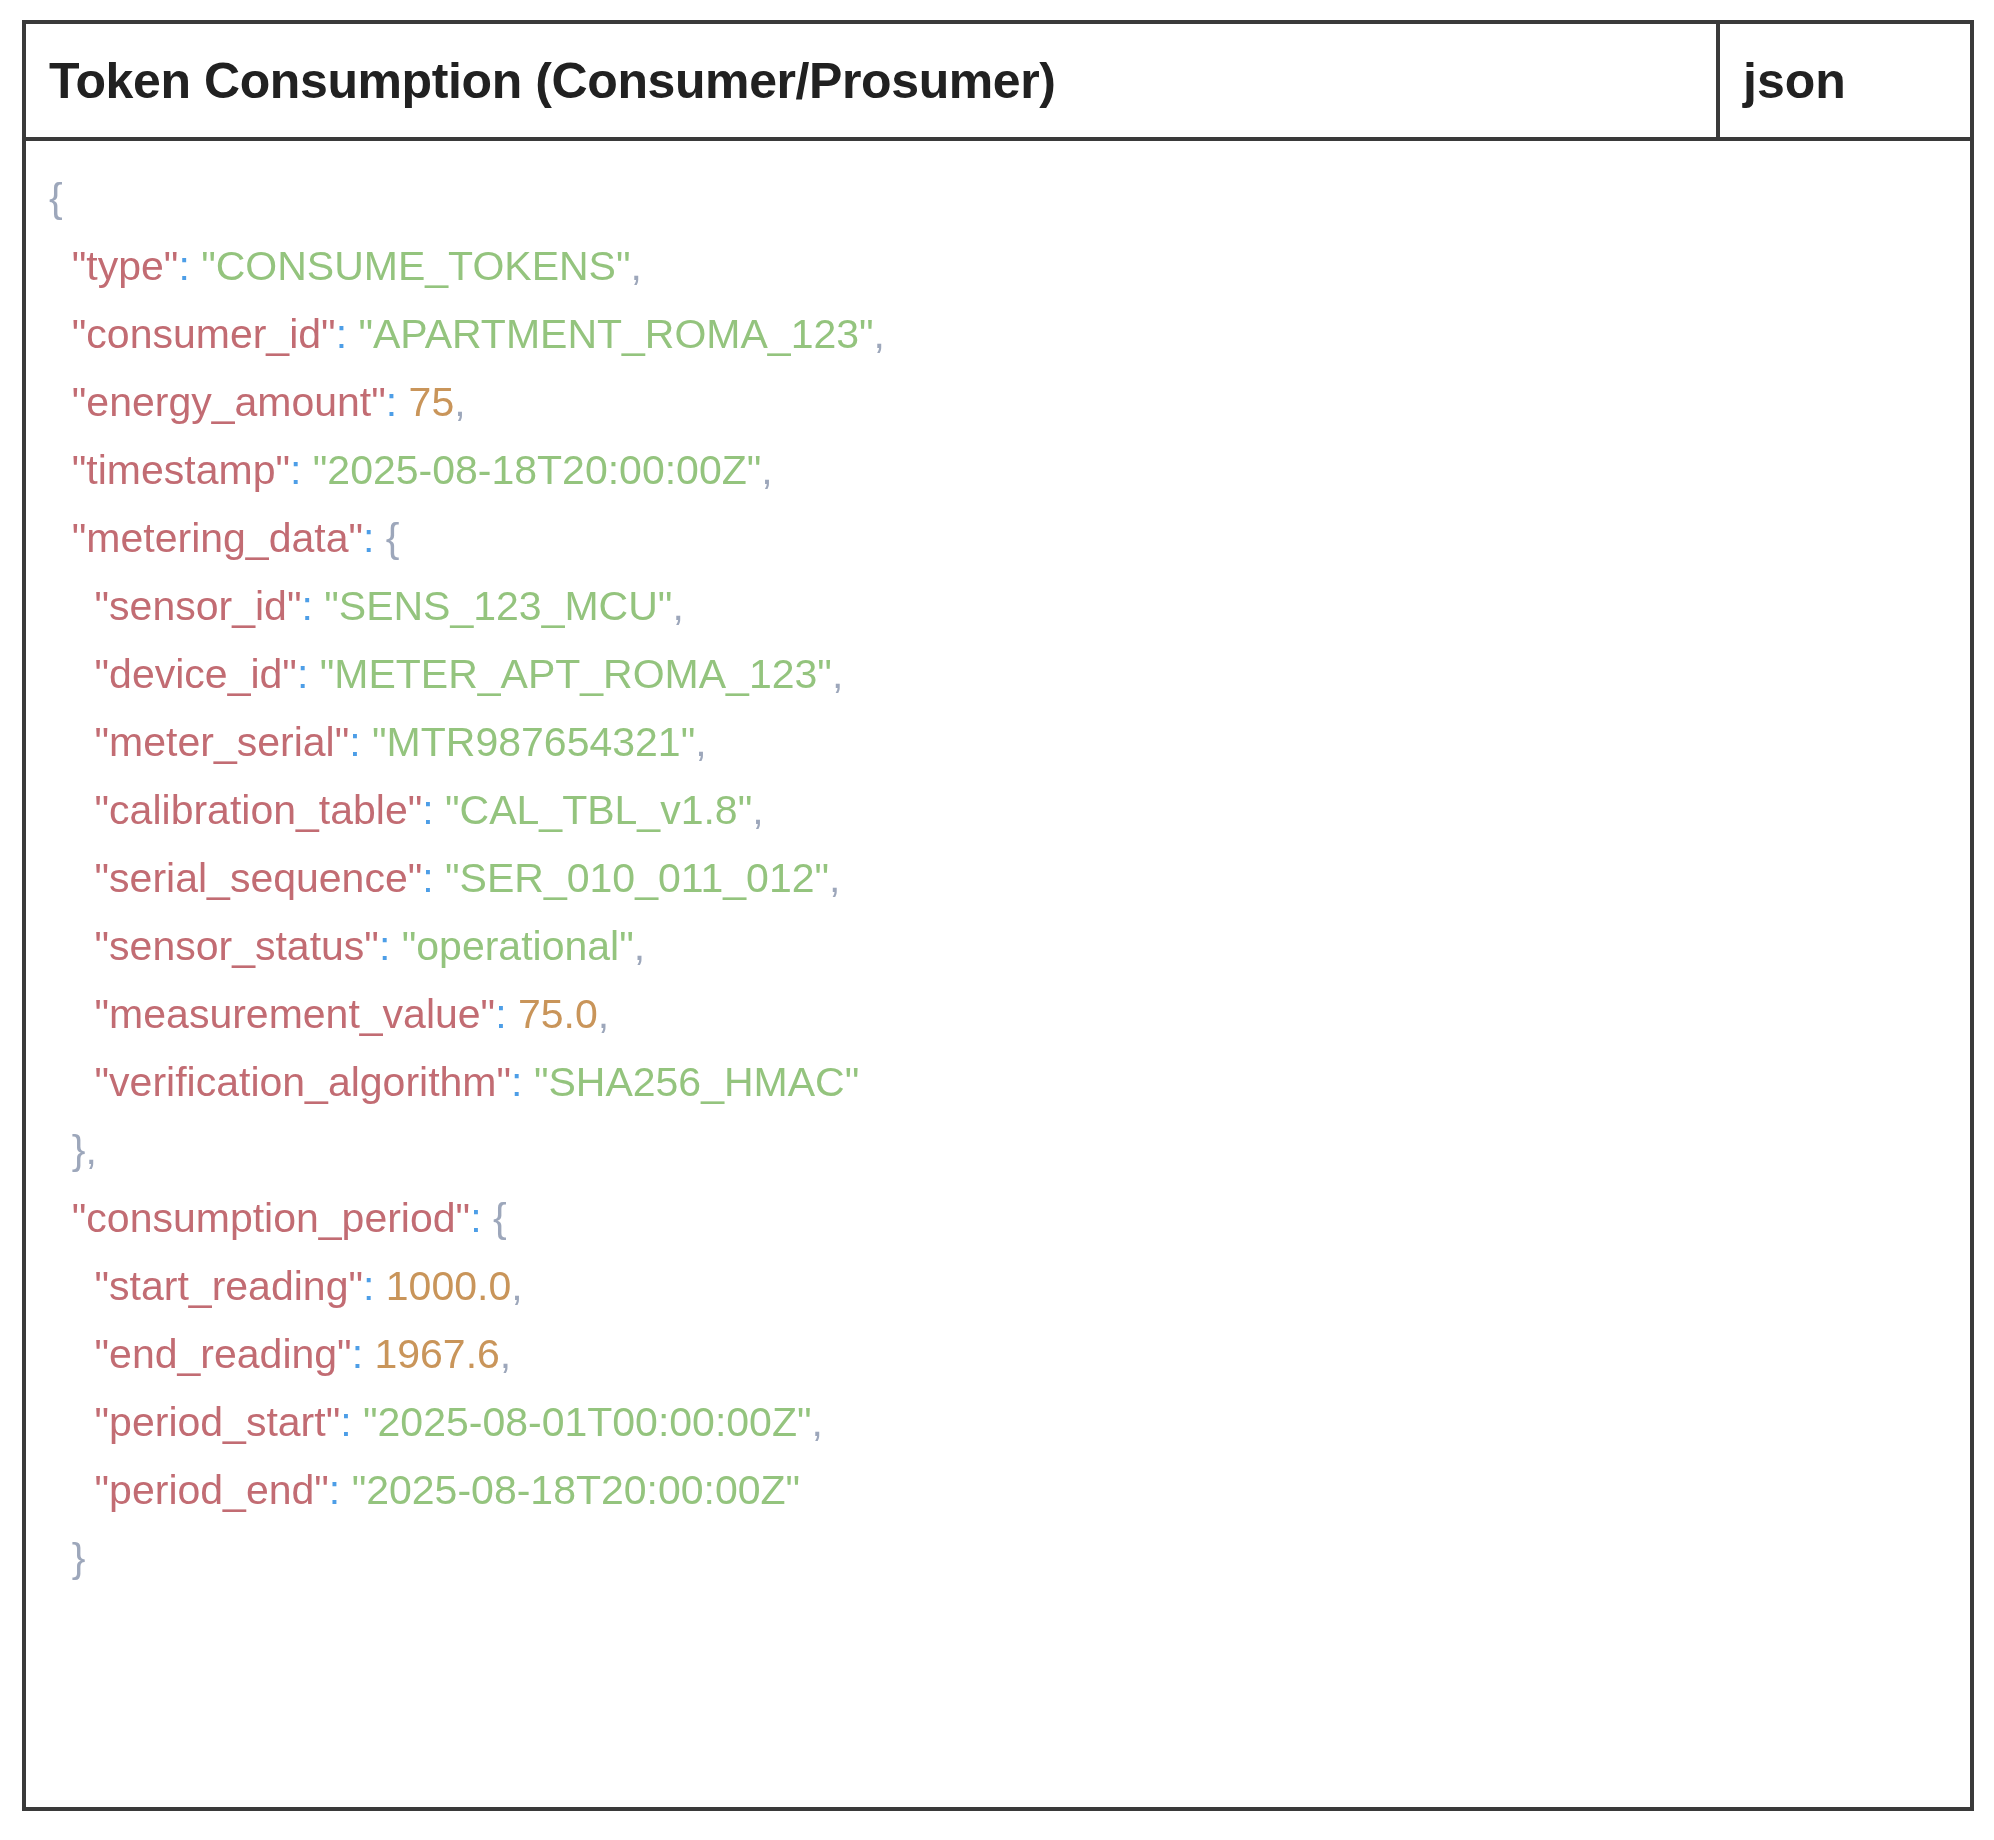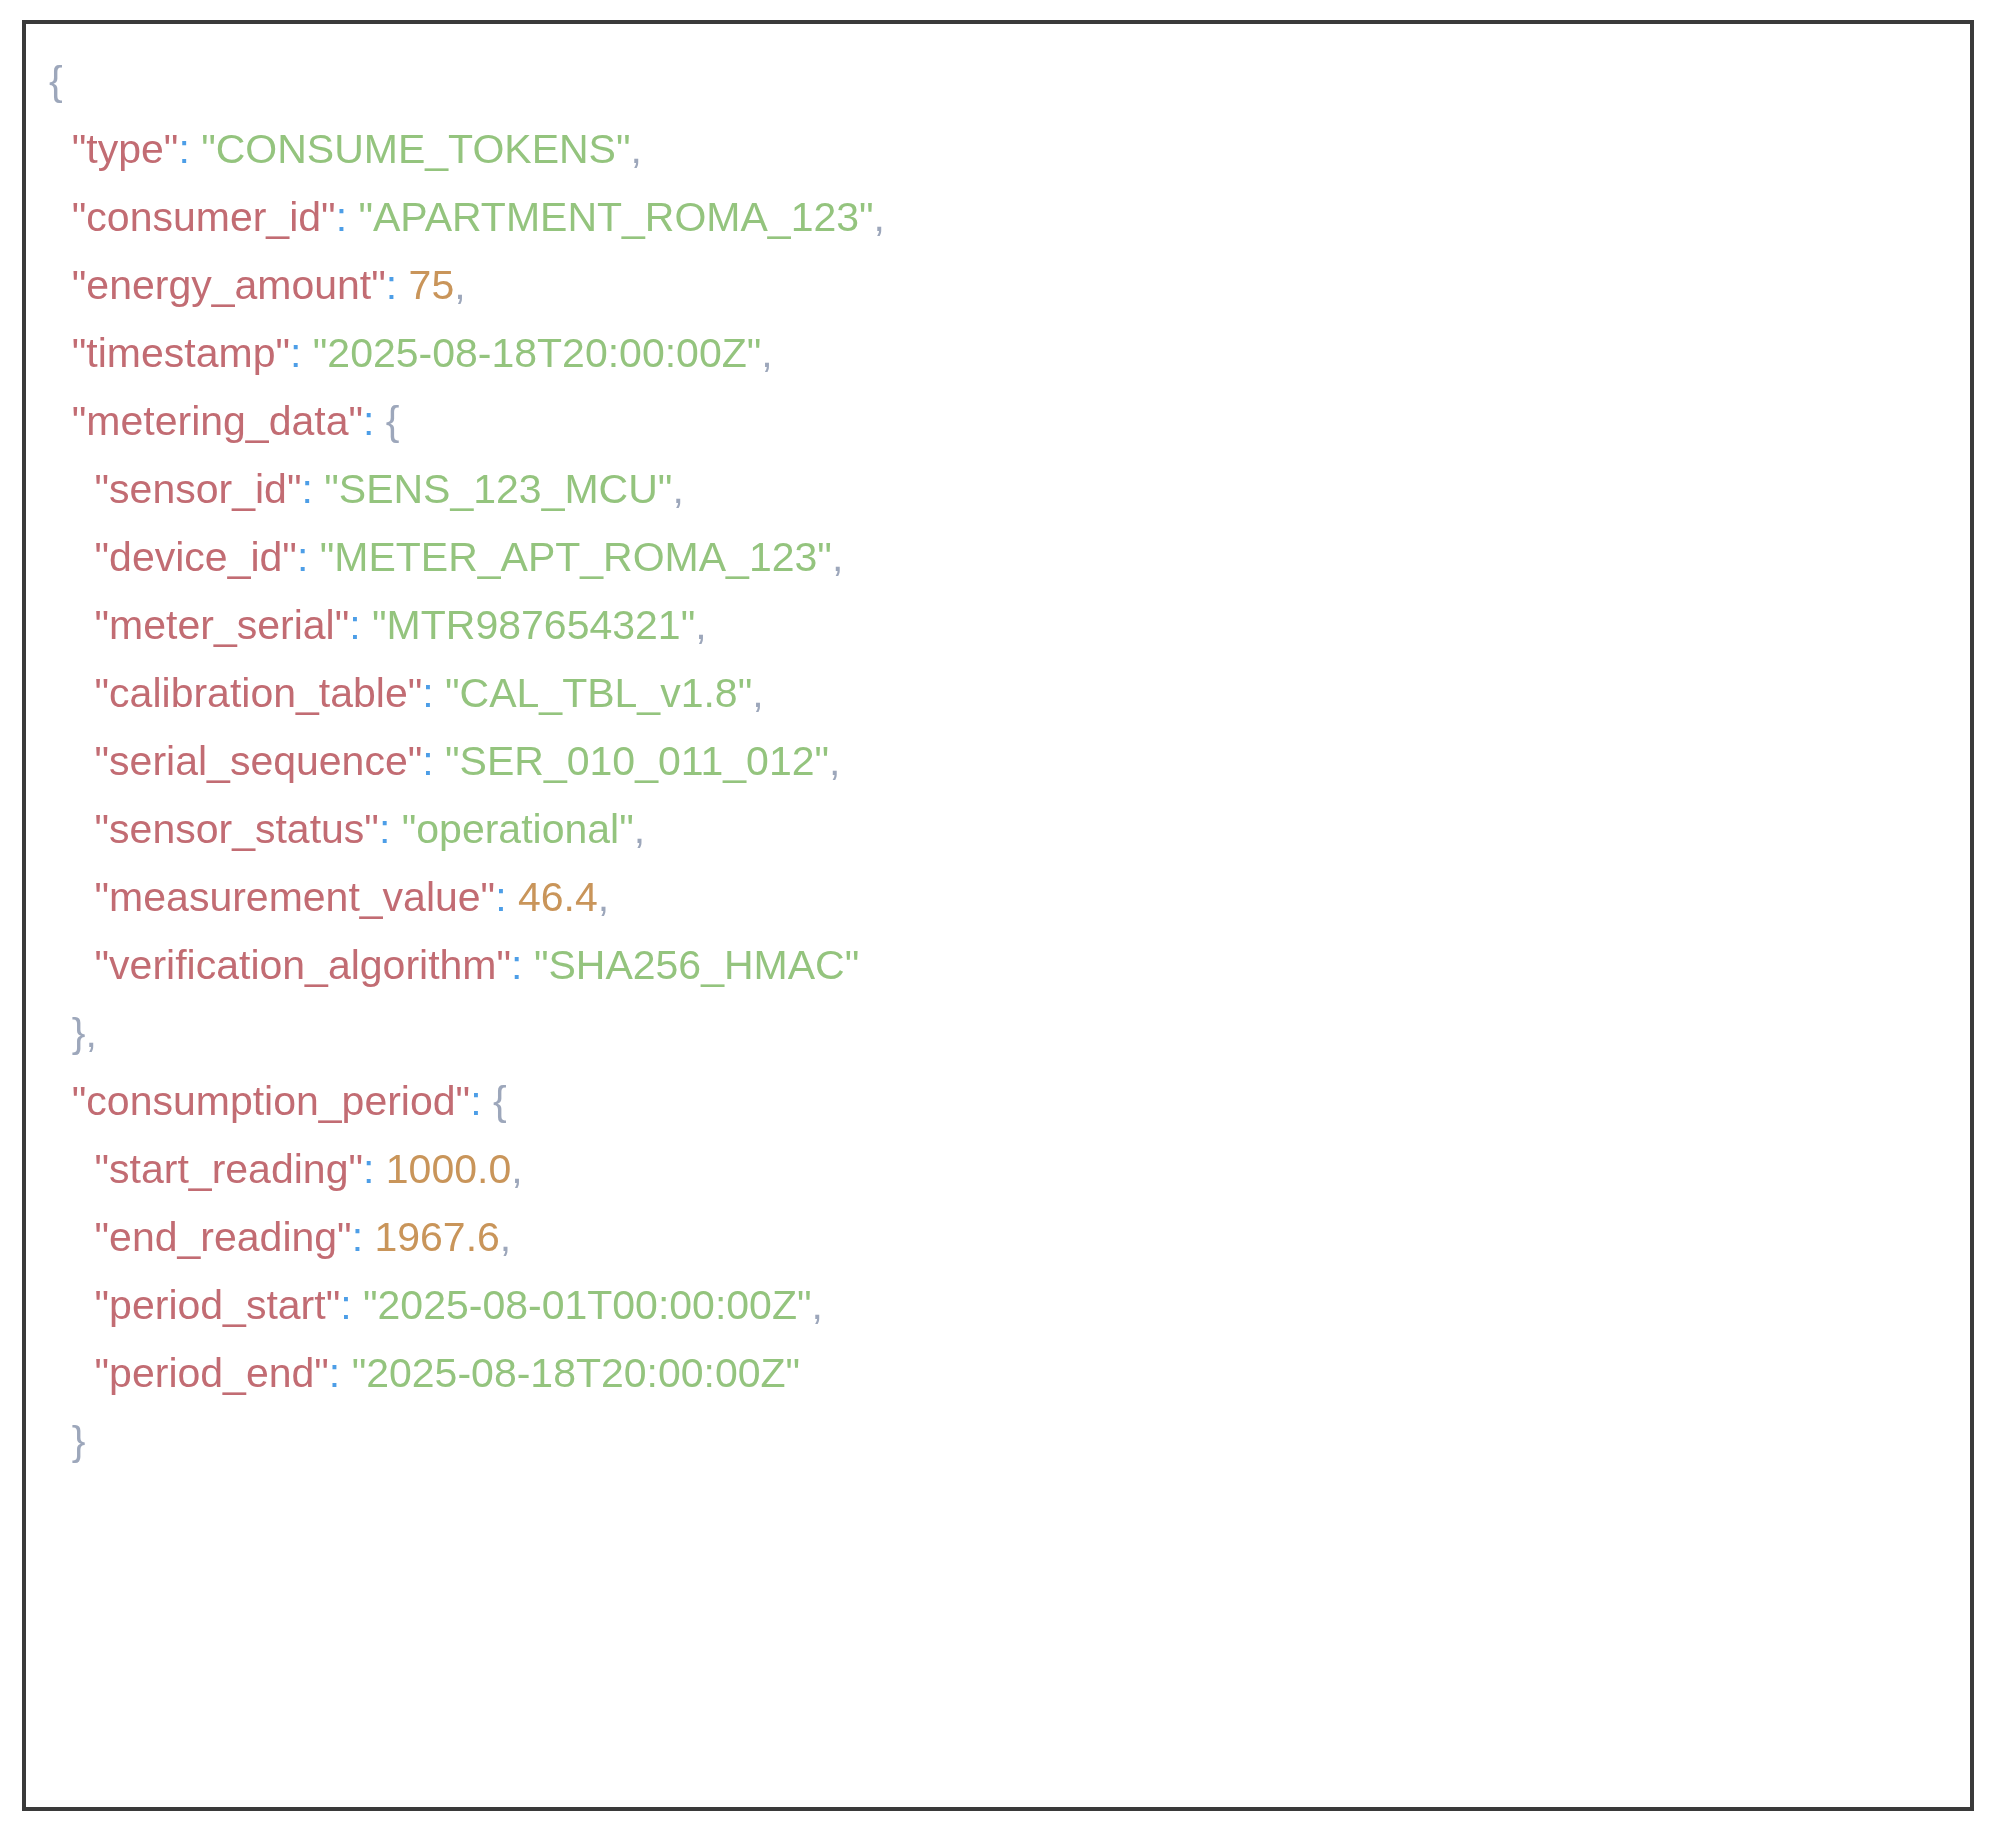--- a/index.html
+++ b/index.html
@@ -74,34 +74,42 @@
   .tok-key{color:var(--c-key);}
   .tok-str{color:var(--c-str);}
   .tok-num{color:var(--c-num);margin-top:33px;}
   .tok-pun{color:var(--c-pun);}
   .tok-col{color:var(--c-col);}
 </style>
 </head>
 <body>
 
 <div class="panel">
+  <div class="panel-header">
+    <div class="title-cell">
+      <span class="panel-title">Token Consumption (Consumer/Prosumer)</span>
+    </div>
+    <div class="lang-cell">
+      <span class="lang-label">json</span>
+    </div>
+  </div>
   <div class="code-area">
     <pre class="code-block"><span><span class="tok-pun">{</span></span>
 <span><span class="tok-key">  "type"</span><span class="tok-col">: </span><span class="tok-str">"CONSUME_TOKENS"</span><span class="tok-pun">,</span></span>
 <span><span class="tok-key">  "consumer_id"</span><span class="tok-col">: </span><span class="tok-str">"APARTMENT_ROMA_123"</span><span class="tok-pun">,</span></span>
 <span><span class="tok-key">  "energy_amount"</span><span class="tok-col">: </span><span class="tok-num">75</span><span class="tok-pun">,</span></span>
 <span><span class="tok-key">  "timestamp"</span><span class="tok-col">: </span><span class="tok-str">"2025-08-18T20:00:00Z"</span><span class="tok-pun">,</span></span>
 <span><span class="tok-key">  "metering_data"</span><span class="tok-col">: </span><span class="tok-pun">{</span></span>
 <span><span class="tok-key">    "sensor_id"</span><span class="tok-col">: </span><span class="tok-str">"SENS_123_MCU"</span><span class="tok-pun">,</span></span>
 <span><span class="tok-key">    "device_id"</span><span class="tok-col">: </span><span class="tok-str">"METER_APT_ROMA_123"</span><span class="tok-pun">,</span></span>
 <span><span class="tok-key">    "meter_serial"</span><span class="tok-col">: </span><span class="tok-str">"MTR987654321"</span><span class="tok-pun">,</span></span>
 <span><span class="tok-key">    "calibration_table"</span><span class="tok-col">: </span><span class="tok-str">"CAL_TBL_v1.8"</span><span class="tok-pun">,</span></span>
 <span><span class="tok-key">    "serial_sequence"</span><span class="tok-col">: </span><span class="tok-str">"SER_010_011_012"</span><span class="tok-pun">,</span></span>
 <span><span class="tok-key">    "sensor_status"</span><span class="tok-col">: </span><span class="tok-str">"operational"</span><span class="tok-pun">,</span></span>
-<span><span class="tok-key">    "measurement_value"</span><span class="tok-col">: </span><span class="tok-num">46.4</span><span class="tok-pun">,</span></span>
+<span><span class="tok-key">    "measurement_value"</span><span class="tok-col">: </span><span class="tok-num">75.0</span><span class="tok-pun">,</span></span>
 <span><span class="tok-key">    "verification_algorithm"</span><span class="tok-col">: </span><span class="tok-str">"SHA256_HMAC"</span></span>
 <span><span class="tok-pun">  },</span></span>
 <span><span class="tok-key">  "consumption_period"</span><span class="tok-col">: </span><span class="tok-pun">{</span></span>
 <span><span class="tok-key">    "start_reading"</span><span class="tok-col">: </span><span class="tok-num">1000.0</span><span class="tok-pun">,</span></span>
 <span><span class="tok-key">    "end_reading"</span><span class="tok-col">: </span><span class="tok-num">1967.6</span><span class="tok-pun">,</span></span>
 <span><span class="tok-key">    "period_start"</span><span class="tok-col">: </span><span class="tok-str">"2025-08-01T00:00:00Z"</span><span class="tok-pun">,</span></span>
 <span><span class="tok-key">    "period_end"</span><span class="tok-col">: </span><span class="tok-str">"2025-08-18T20:00:00Z"</span></span>
 <span><span class="tok-pun">  }</span></span></pre>
   </div>
 </div>

